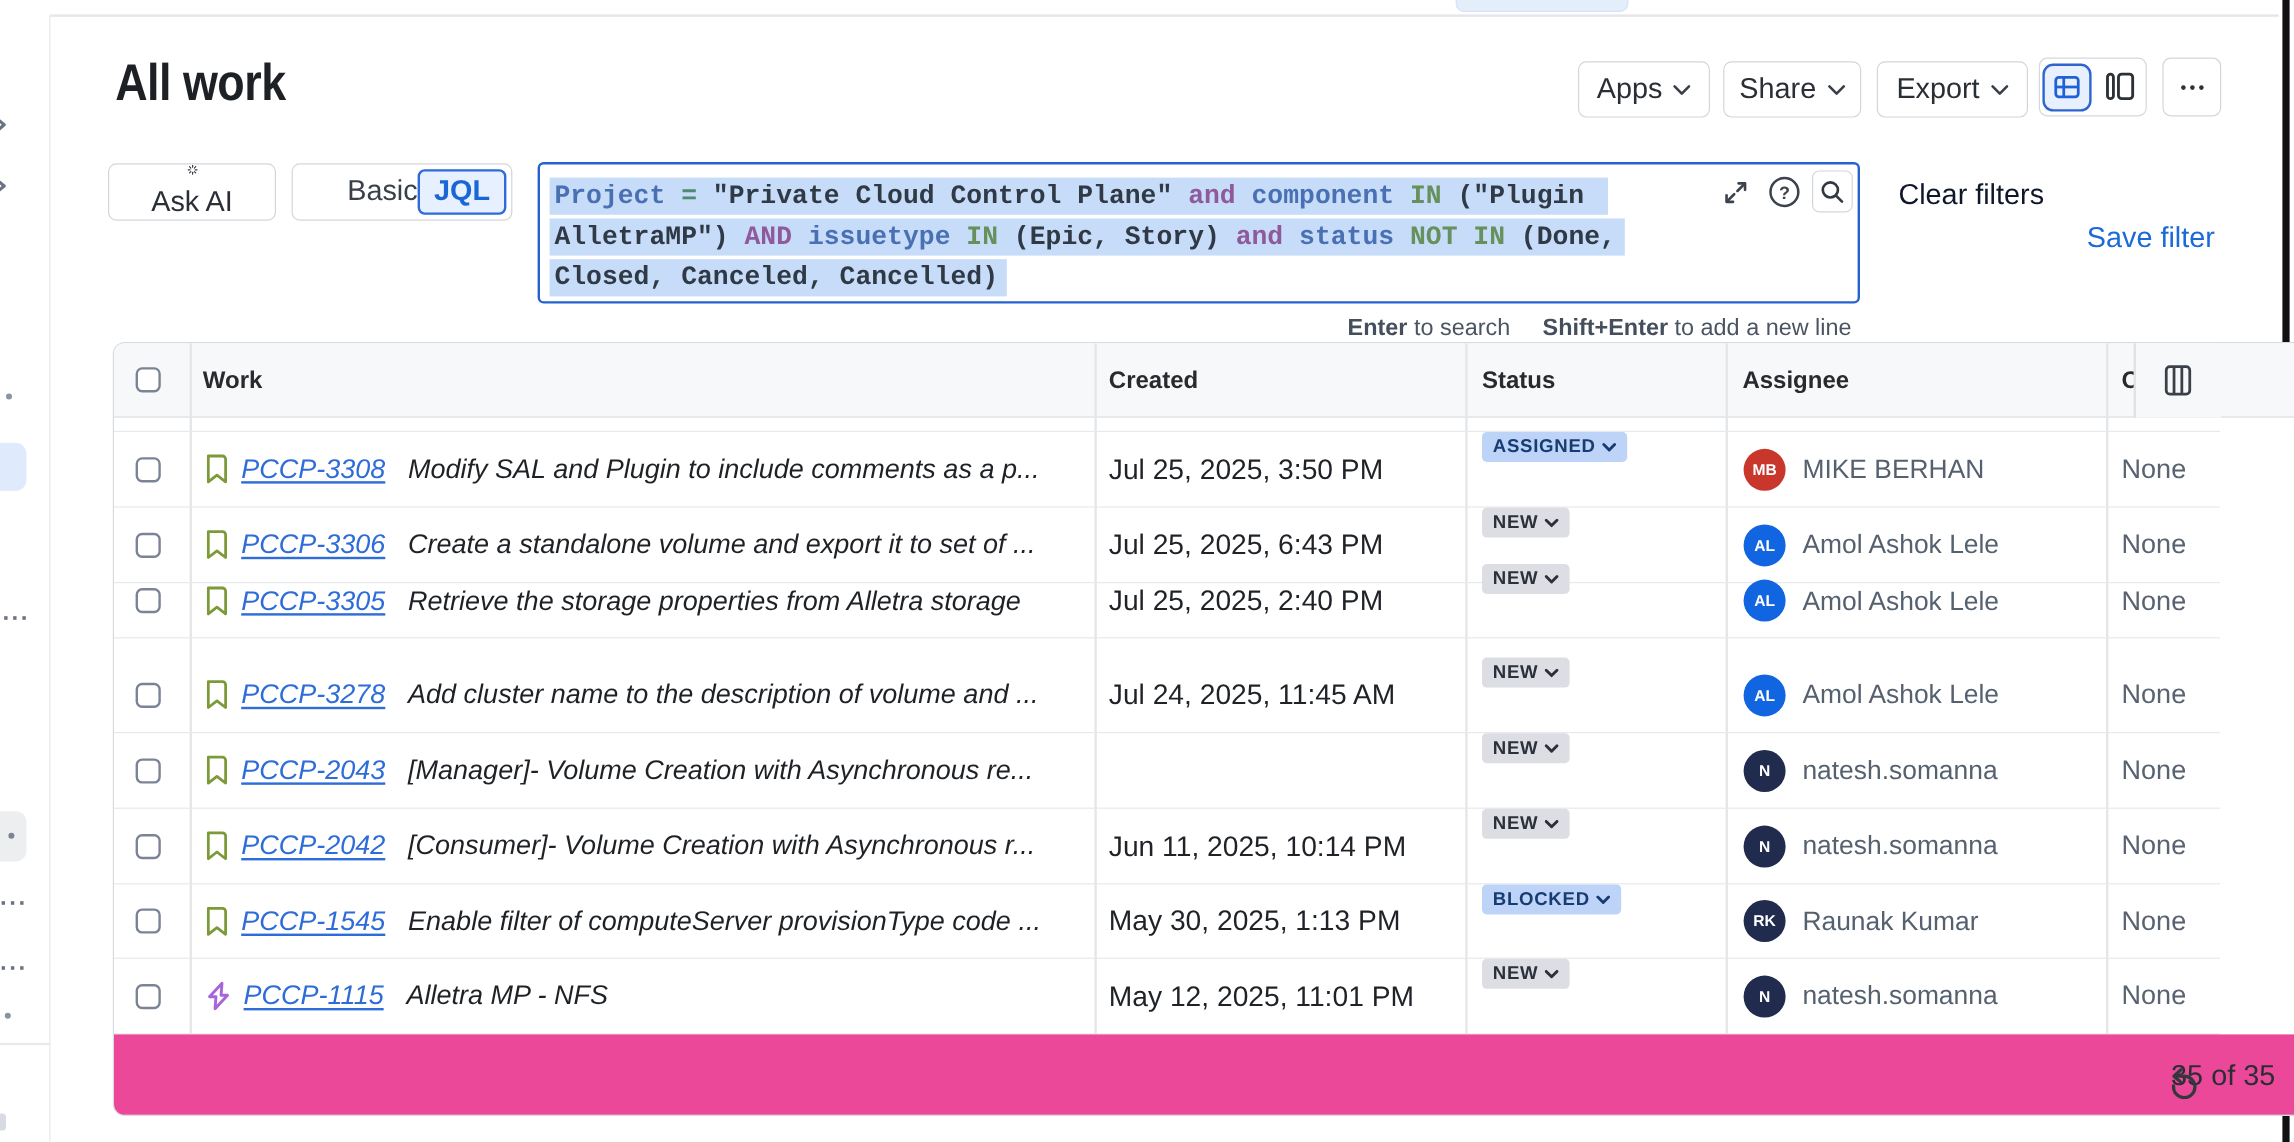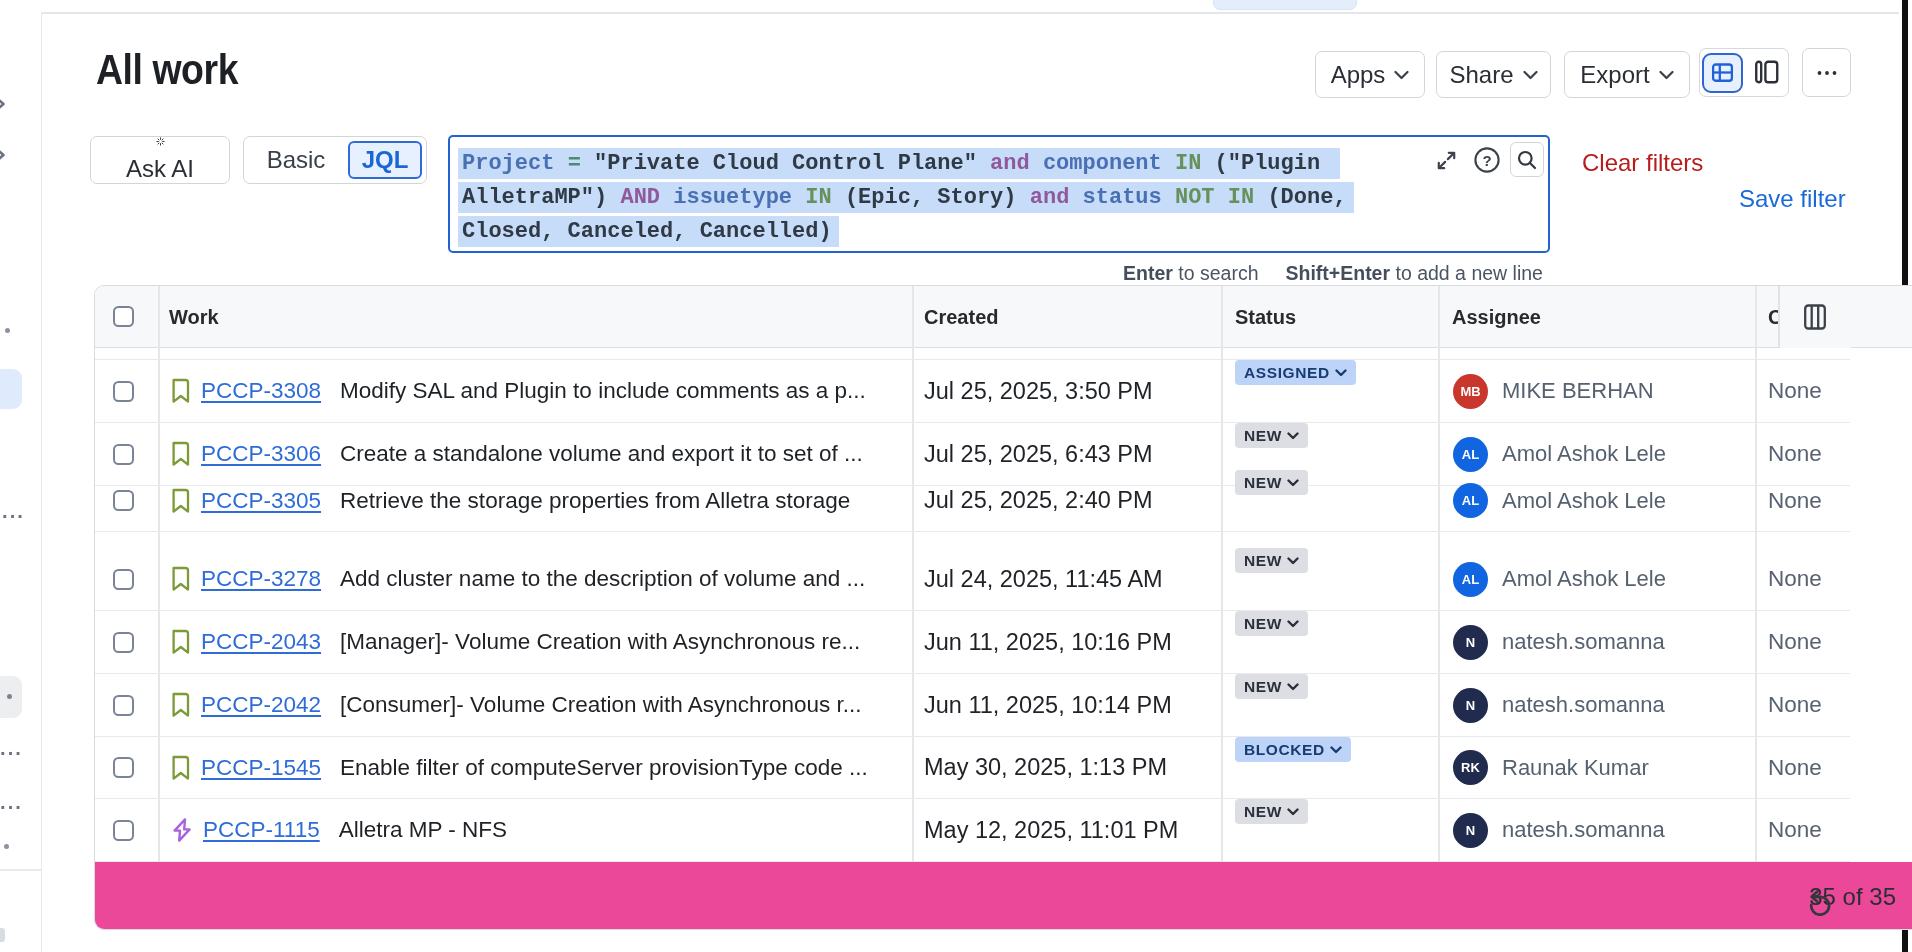--- a/index.html
+++ b/index.html
@@ -16,50 +16,50 @@
   
   h1 { position:absolute; left:96px; top:45px; font-size:43px; font-weight:700; color:#1d2025; letter-spacing:-0.5px; transform:scaleX(0.87); transform-origin:0 50%; }
 
   .btn { position:absolute; display:flex; align-items:center; justify-content:center; gap:9px;
          background:#fff; border:1.5px solid #d2d6dc; border-radius:7px; color:#2a2e35;
          font-size:24px; font-weight:500; }
 
   
   .seg { position:absolute; left:243px; top:136px; width:184px; height:48px; border:1.5px solid #d2d6dc;
          border-radius:7px; background:#fff; display:flex; align-items:center; }
-  .seg .basic { width:104px; text-align:center; font-size:24px; color:#3a4049; font-weight:500;}
+  .seg .basic { width:104px; text-align:right; font-size:24px; color:#3a4049; font-weight:500;}
   .seg .jql { position:absolute; right:4px; top:4px; bottom:4px; width:74px; border:2px solid #2e6bd9;
               background:#e7f0fe; border-radius:6px; color:#1a66d6; font-weight:700; font-size:24px;
               display:flex; align-items:center; justify-content:center; }
 
   
   .jqlbox { position:absolute; left:448px; top:135px; width:1102px; height:118px; background:#fff;
             border:2.5px solid #2463cf; border-radius:5px; padding:10px 8px;
             font-family:"Liberation Mono", monospace; font-size:22px; font-weight:700; line-height:34px; white-space:pre; }
   .sel { background:#c7dcf8; padding:3px 7px 3px 4px; }
   .f { color:#4a70b4; } .o { color:#4f8b72; } .k { color:#8f5a9b; } .i { color:#67915c; } .s { color:#2f3a46; }
 
   .hint { position:absolute; top:262px; left:1123px; font-size:19.5px; color:#4a5462; }
   .hint b { color:#454e5c; }
 
-  .clearf { position:absolute; left:1582px; top:149px; font-size:24px; color:#b91c1c; font-weight:500; }
+  .clearf { position:absolute; left:1582px; top:149px; font-size:24px; color:#0f172a; font-weight:500; }
   .savef  { position:absolute; left:1739px; top:149px; font-size:24px; color:#1a6ad8; font-weight:500;margin-top:36px; }
 
   
   .tbl { position:absolute; left:94px; top:285px; width:1864px; height:645px; background:#fff;
          border:1.5px solid #d8dbe0; border-radius:10px; overflow:hidden; }
   .thead { position:absolute; left:0; top:0; width:100%; height:62px; background:#f7f8f9;
            border-bottom:1.5px solid #dcdfe4; }
   .th { position:absolute; top:0; height:62px; display:flex; align-items:center;
         font-size:20px; font-weight:700; color:#292a2e; }
   .vline { position:absolute; top:0; width:1.5px; height:576px; background:#e4e6e9; }
   .vline.honly { height:62px; background:#e0e2e6; }
   .row { position:absolute; left:0; width:1755px; border-bottom:1.5px solid #e7e9ec; }
   .cb { position:absolute; left:18px; width:21px; height:21px; border:2px solid #7b8496; border-radius:5.5px; background:#fff; }
-  .rowflex { position:absolute; left:76px; top:0; height:100%; display:flex; align-items:center; }
+  .rowflex { position:absolute; left:76px; top:0; height:100%; display:flex; align-items:center;font-style:italic; }
   .link { color:#2e6cd8; text-decoration:underline; text-underline-offset:3px; font-size:22.5px; margin-left:11px;}
   .summ { color:#1e2125; font-size:22.5px; margin-left:19px; white-space:nowrap; }
   .created { position:absolute; left:829px; top:0; height:100%; display:flex; align-items:center;
              font-size:23.5px; color:#1f2227; }
   .chipwrap { position:absolute; left:1140px; top:0; height:100%; display:flex; }
   .chip { display:flex; align-items:center; gap:5px; height:25px; padding:0 9px; border-radius:4px;
           font-size:15.5px; font-weight:700; letter-spacing:0.6px; }
   .chip.gray { background:#dcdee3; color:#2b303a; }
   .chip.blue { background:#bed3f8; color:#173c72; }
   .avatar { position:absolute; left:1358px; width:35px; height:35px; border-radius:50%;
@@ -284,21 +284,20 @@
   </div>
   <div class="row" style="top:325px; height:63px;">
     <div class="cb" style="top:21px;"></div>
     <div class="rowflex">
       <svg class="story" width="19" height="26" viewBox="0 0 19 26" fill="none" stroke="#7c9a37" stroke-width="2.3" stroke-linejoin="round">
           <path d="M2.6 2 H14.4 A2.6 2.6 0 0 1 17 4.6 V23.6 L9.8 18 L2.6 23.6 Z"></path>
         </svg>
       <span class="link">PCCP-2043</span>
         <span class="summ">[Manager]- Volume Creation with Asynchronous re...</span>
     </div>
-    <div class="created">Jun 11, 2025, 10:16 PM</div>
     <div class="chipwrap">
         <span class="chip gray">NEW <svg width="12" height="8" viewBox="0 0 12 8" fill="none" stroke="#2b303a" stroke-width="2.4" stroke-linecap="round" stroke-linejoin="round">
             <polyline points="1.5,1.5 6,6 10.5,1.5"></polyline>
           </svg></span>
       </div>
     <div class="avatar" style="top:14px; background:#202b4d;">N</div>
     <div class="aname">natesh.somanna</div>
     <div class="nonec">None</div>
   </div>
   <div class="row" style="top:388px; height:63px;">

